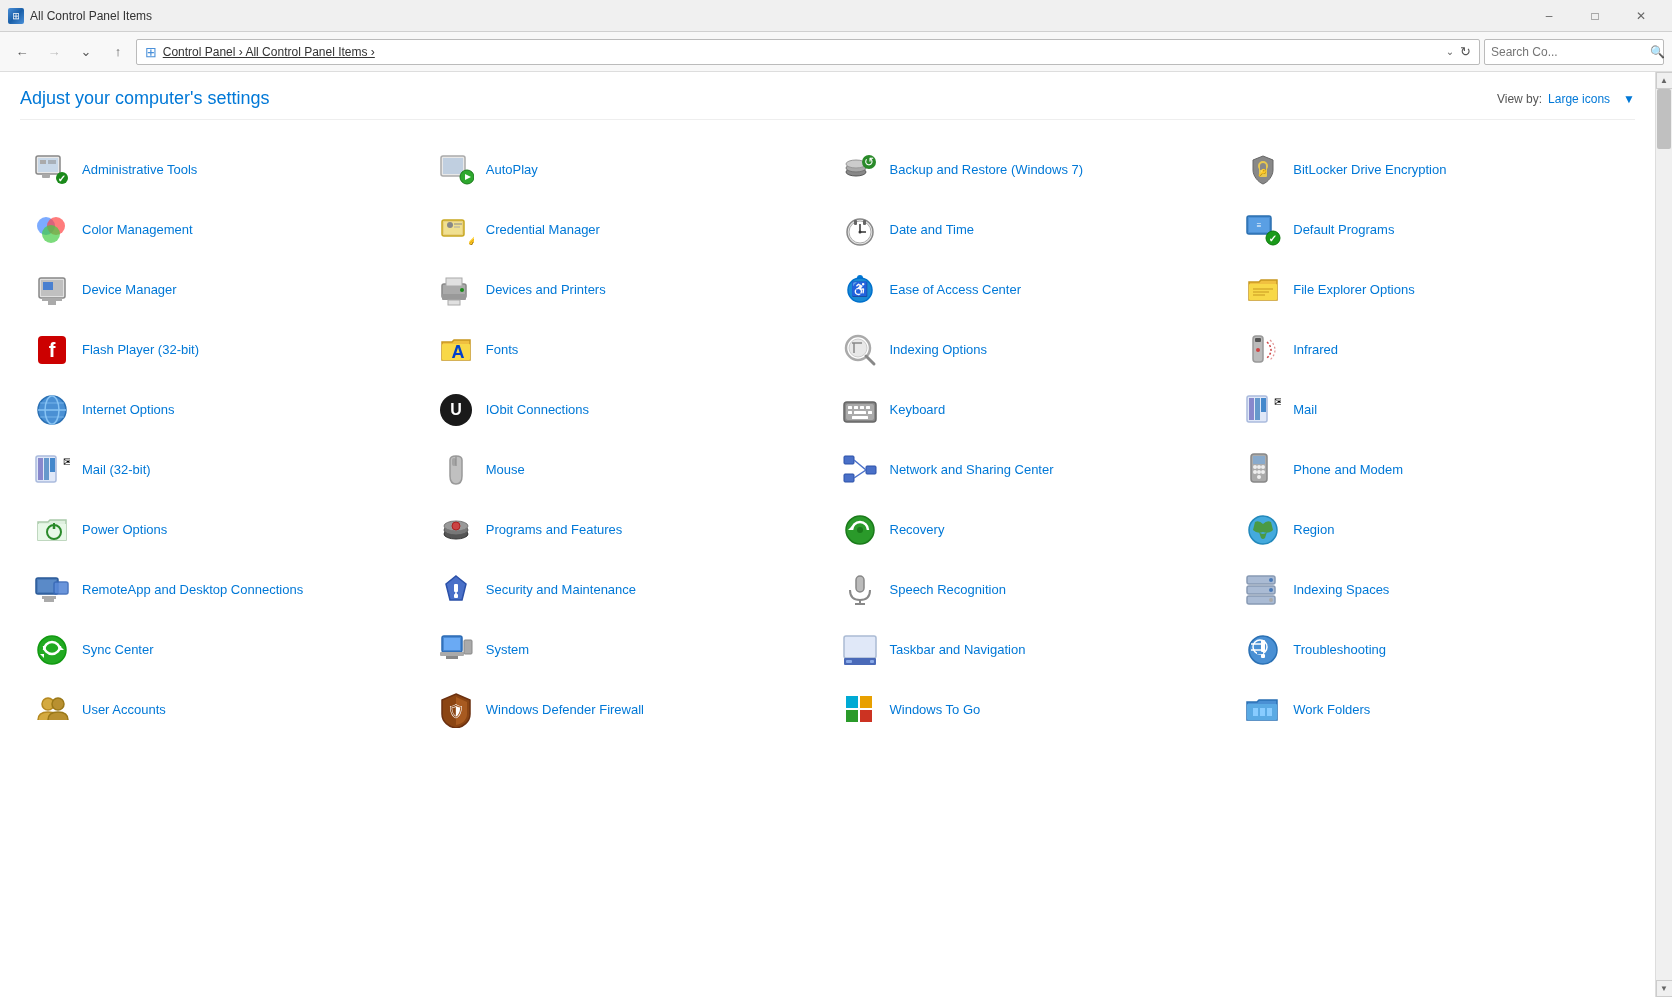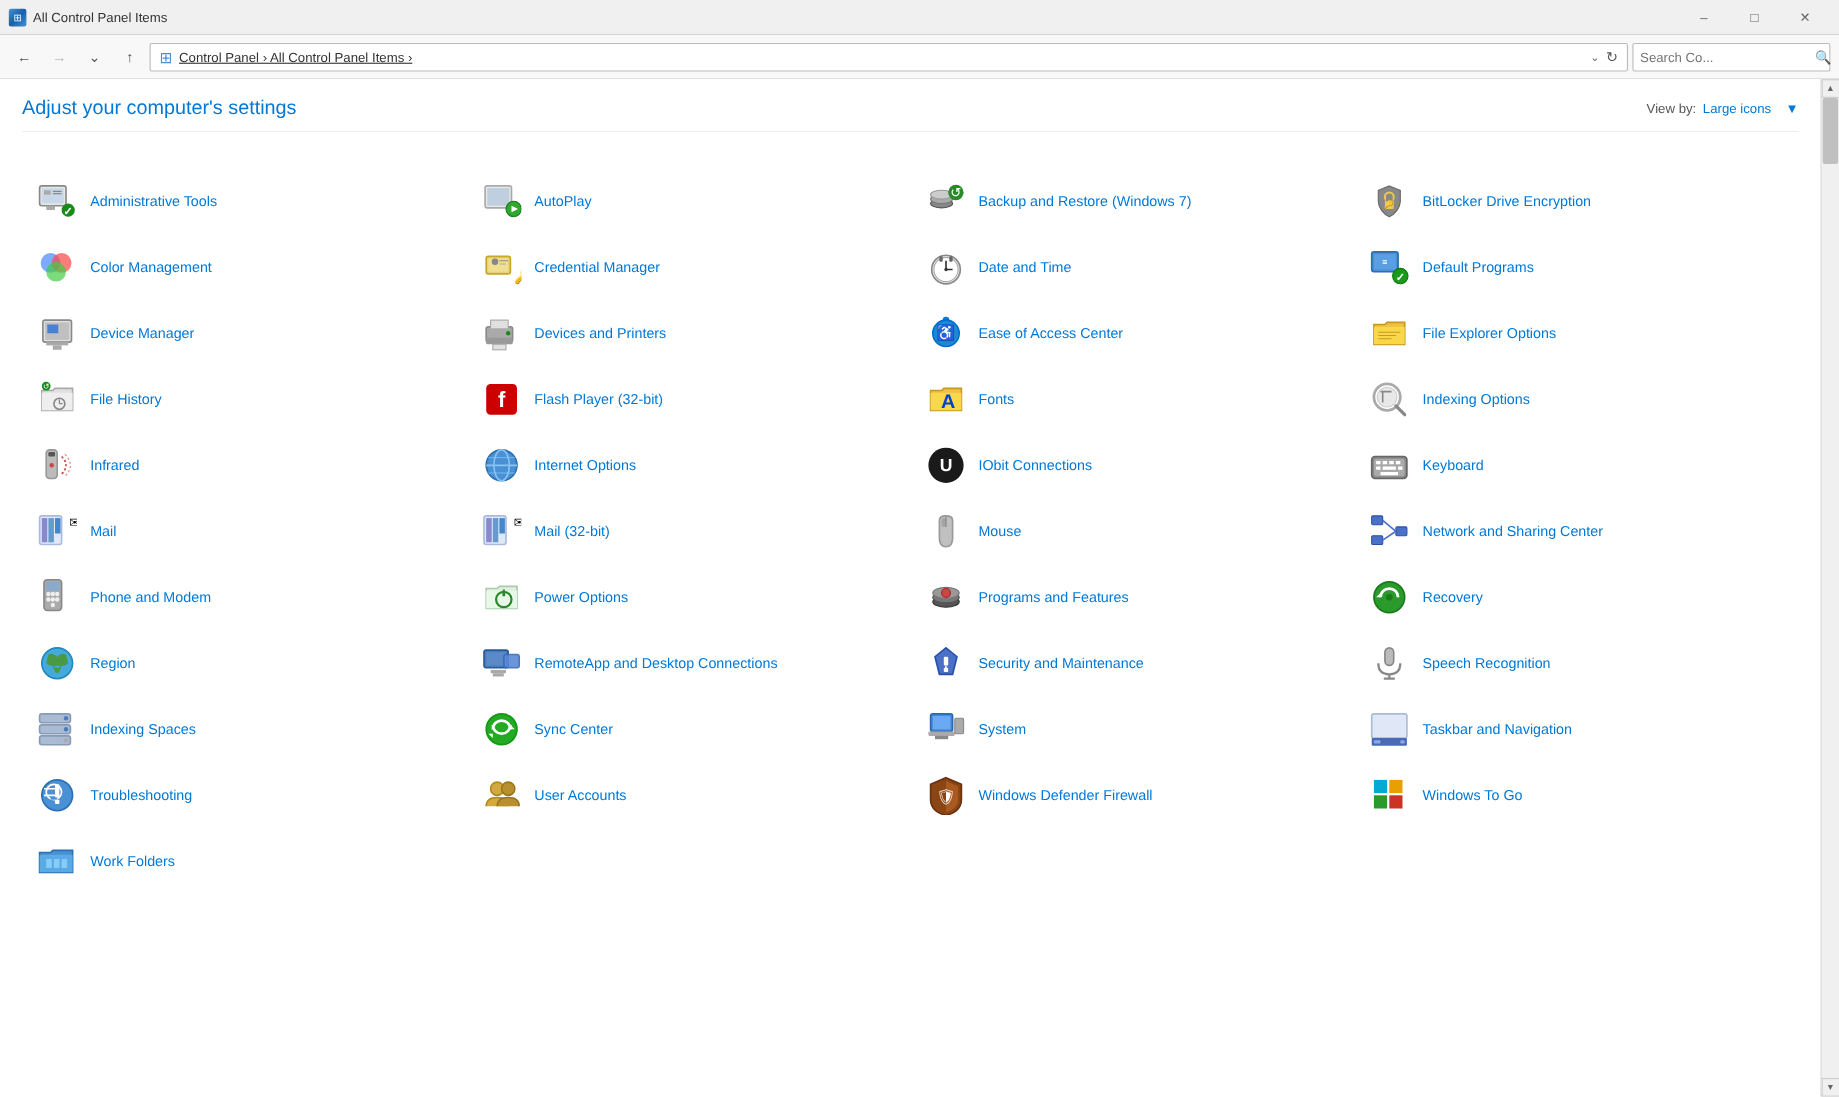--- a/index.html
+++ b/index.html
@@ -65,21 +65,21 @@
       padding: 16px 20px;
       overflow-y: auto;
       background: #fff;
     }
 
     
     .panel-header {
       display: flex;
       justify-content: space-between;
       align-items: center;
-      margin-bottom: 33px;
+      margin-bottom: 20px;
       padding-bottom: 10px;
       border-bottom: 1px solid #eee;
     }
     .panel-title { font-size: 18px; color: #0078d7; font-weight: normal; }
     .view-by { display: flex; align-items: center; gap: 6px; font-size: 12px; color: #555; }
     .view-by-label { color: #555; }
     .view-by-value { color: #0078d7; cursor: pointer; display: flex; align-items: center; gap: 13px; }
 
     
     .items-grid {
@@ -320,34 +320,20 @@
               <line x1="8" y1="17" x2="28" y2="17" stroke="#c89820" stroke-width="1"></line>
               <line x1="8" y1="20" x2="24" y2="20" stroke="#c89820" stroke-width="1"></line>
               <line x1="8" y1="23" x2="20" y2="23" stroke="#c89820" stroke-width="1"></line>
             </svg>
           </div>
           <span class="item-label">File Explorer Options</span>
         </div>
         <div class="control-item">
           <div class="item-icon">
             <svg width="36" height="36" viewBox="0 0 36 36">
-              <path d="M4 10 L14 10 L16 8 L32 8 L32 28 L4 28 Z" fill="#e0e0e0" stroke="#aaa" stroke-width="1.5"></path>
-              <rect x="4" y="12" width="28" height="16" fill="#eee"></rect>
-              <circle cx="20" cy="22" r="5" fill="none" stroke="#888" stroke-width="1.5"></circle>
-              <line x1="20" y1="22" x2="20" y2="18" stroke="#888" stroke-width="1.2"></line>
-              <line x1="20" y1="22" x2="23" y2="22" stroke="#888" stroke-width="1.2"></line>
-              <circle cx="8" cy="6" r="4" fill="#1a8a1a"></circle>
-              <text x="8" y="9" text-anchor="middle" fill="white" font-size="7">↺</text>
-            </svg>
-          </div>
-          <span class="item-label">File History</span>
-        </div>
-        <div class="control-item">
-          <div class="item-icon">
-            <svg width="36" height="36" viewBox="0 0 36 36">
               <rect x="4" y="4" width="28" height="28" rx="4" fill="#cc0000"></rect>
               <text x="18" y="25" text-anchor="middle" fill="white" font-size="20" font-weight="bold">f</text>
             </svg>
           </div>
           <span class="item-label">Flash Player (32-bit)</span>
         </div>
         <div class="control-item">
           <div class="item-icon">
             <svg width="36" height="36" viewBox="0 0 36 36">
               <path d="M4 10 L14 10 L16 8 L32 8 L32 28 L4 28 Z" fill="#f0c040" stroke="#c89820" stroke-width="1.5"></path>

